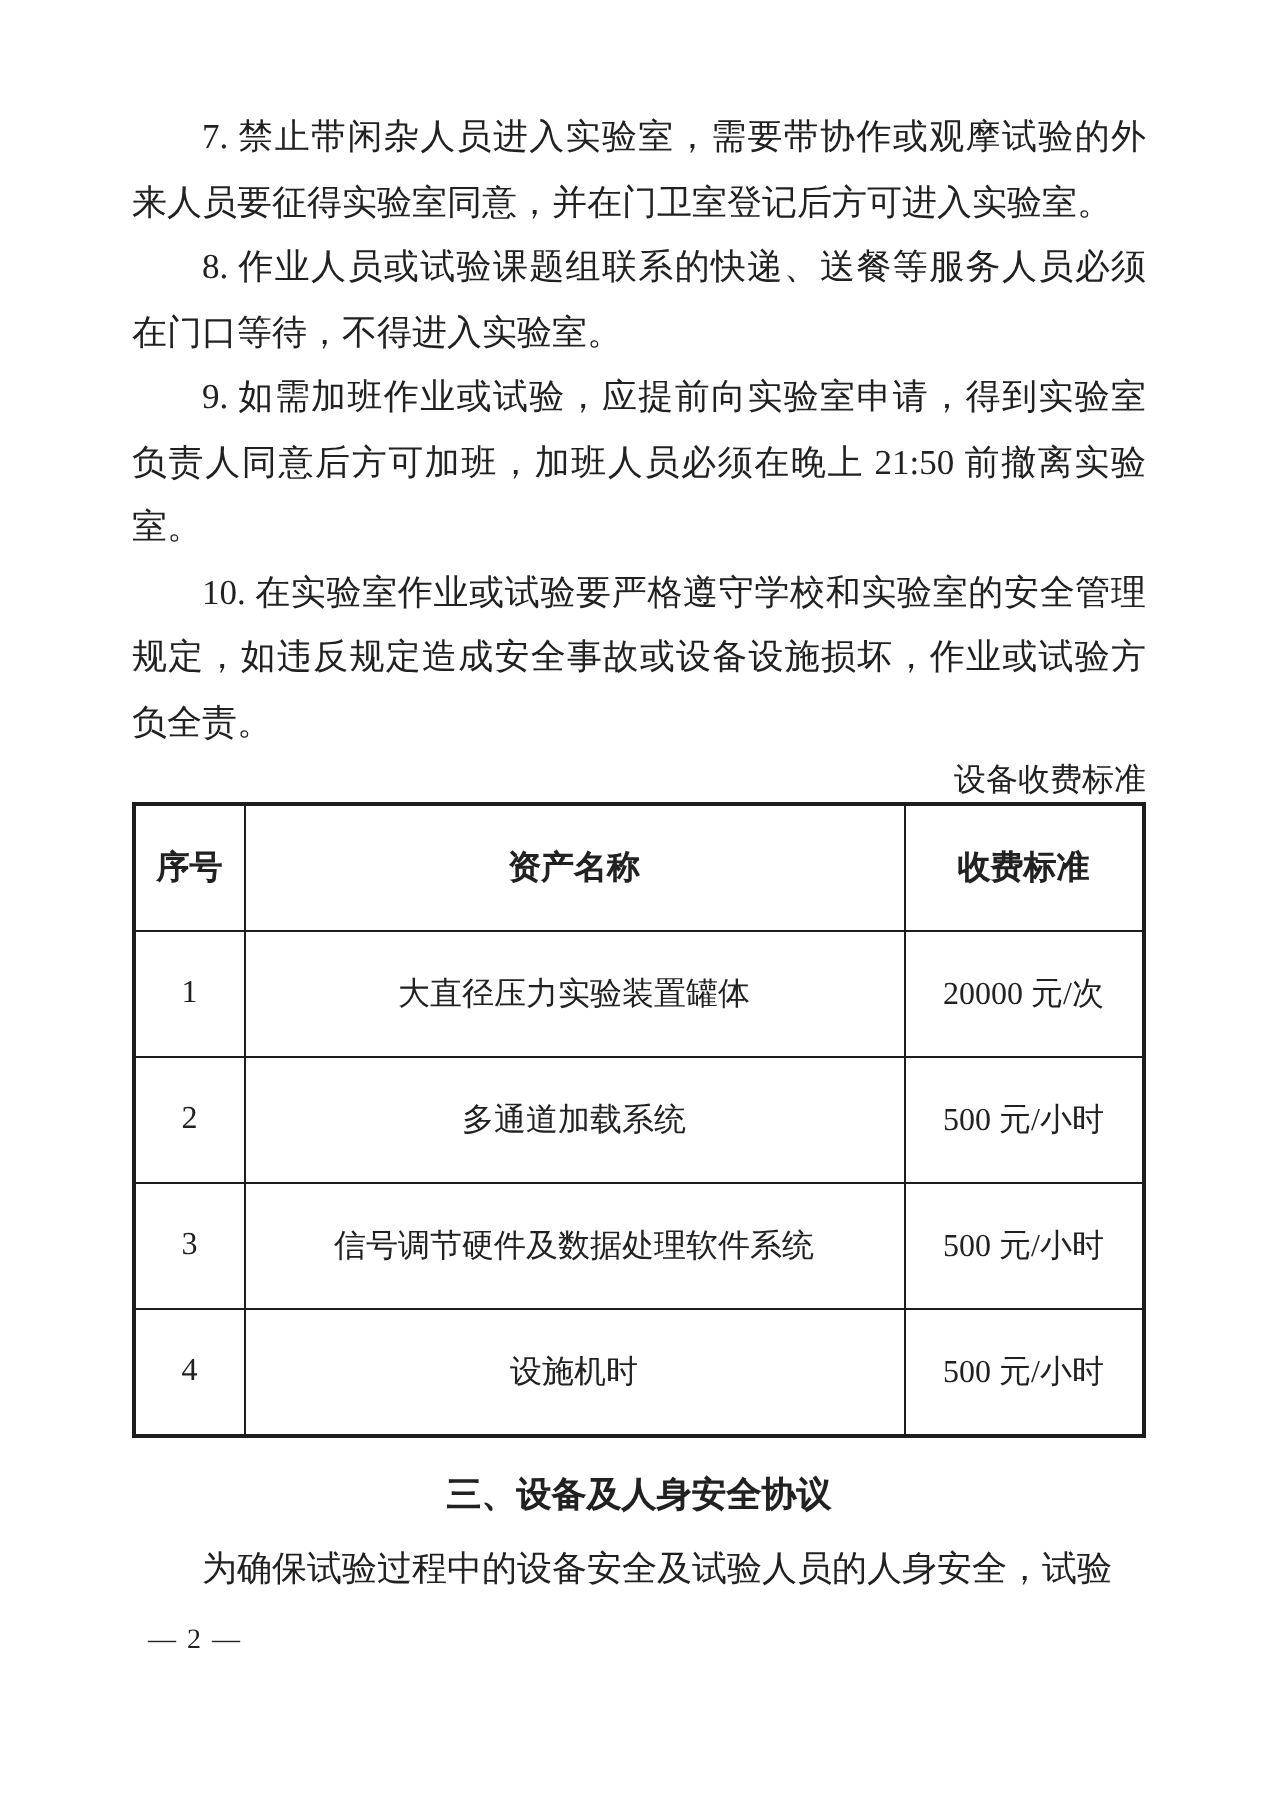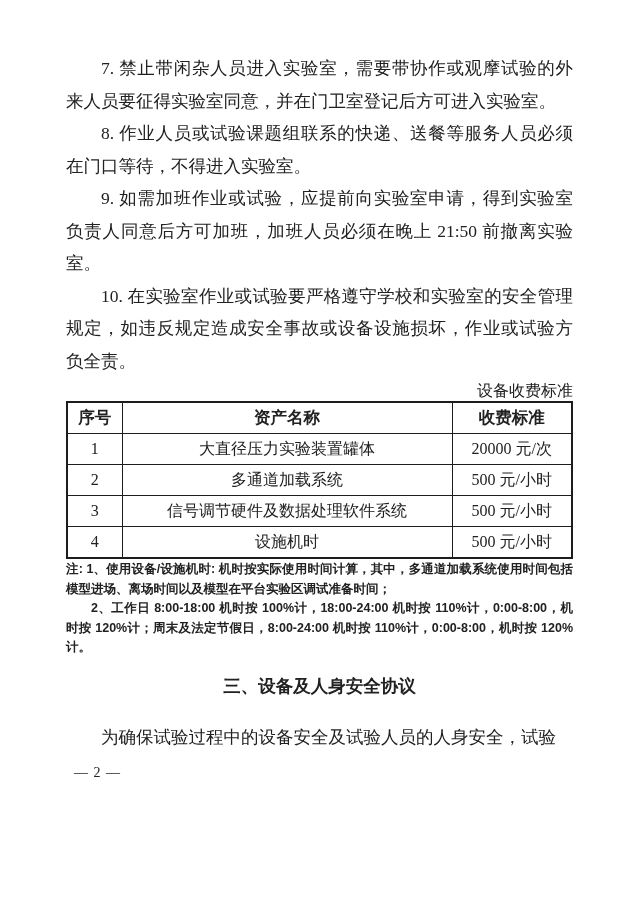--- a/index.html
+++ b/index.html
@@ -37,39 +37,39 @@
     width:100%;
     border-collapse:collapse;
     border:2px solid #1d1d1d;
     table-layout:fixed;
   }
   table.fee-table th, table.fee-table td {
     border:1px solid #1d1d1d;
     text-align:center;
     vertical-align:middle;
     height:30px;
-    padding:0 4px;
+    padding:16px 4px;
     font-size:16px;
     overflow:hidden;
     white-space:nowrap;
   }
   table.fee-table th { font-size:16.5px; font-weight:bold; }
   .col-no { width:55px; }
   .col-fee { width:120px; }
   .notes {
     font-family:"Liberation Sans","DejaVu Sans",sans-serif;
     font-weight:bold;
     font-size:12.5px;
     line-height:19.5px;
     text-align:justify;
     margin-top:1px;
   }
   .notes p { margin:0; }
   .notes p + p { text-indent:2em; }
-  .closing { margin-top:18px; }
+  .closing { margin-top:4px; }
   .page-number {
     font-size:14px;
     line-height:20px;
     margin-top:10px;
     padding-left:8px;
     letter-spacing:1px;
   }
 </style>
 </head>
 <body>
@@ -125,26 +125,20 @@
         </tr>
 
         <tr>
           <td>4</td>
           <td>设施机时</td>
           <td>500 元/小时</td>
         </tr>
       </tbody>
   </table>
 
-  <div class="notes">
-
-      <p>注: 1、使用设备/设施机时: 机时按实际使用时间计算，其中，多通道加载系统使用时间包括模型进场、离场时间以及模型在平台实验区调试准备时间；</p>
-
-      <p>2、工作日 8:00-18:00 机时按 100%计，18:00-24:00 机时按 110%计，0:00-8:00，机时按 120%计；周末及法定节假日，8:00-24:00 机时按 110%计，0:00-8:00，机时按 120%计。</p>
-    </div>
 
   <h2 class="section-heading s3">三、设备及人身安全协议</h2>
 
   <p class="para closing">为确保试验过程中的设备安全及试验人员的人身安全，试验</p>
 
   <div class="page-number">— 2 —</div>
 
 </div>
 
 </body></html>

